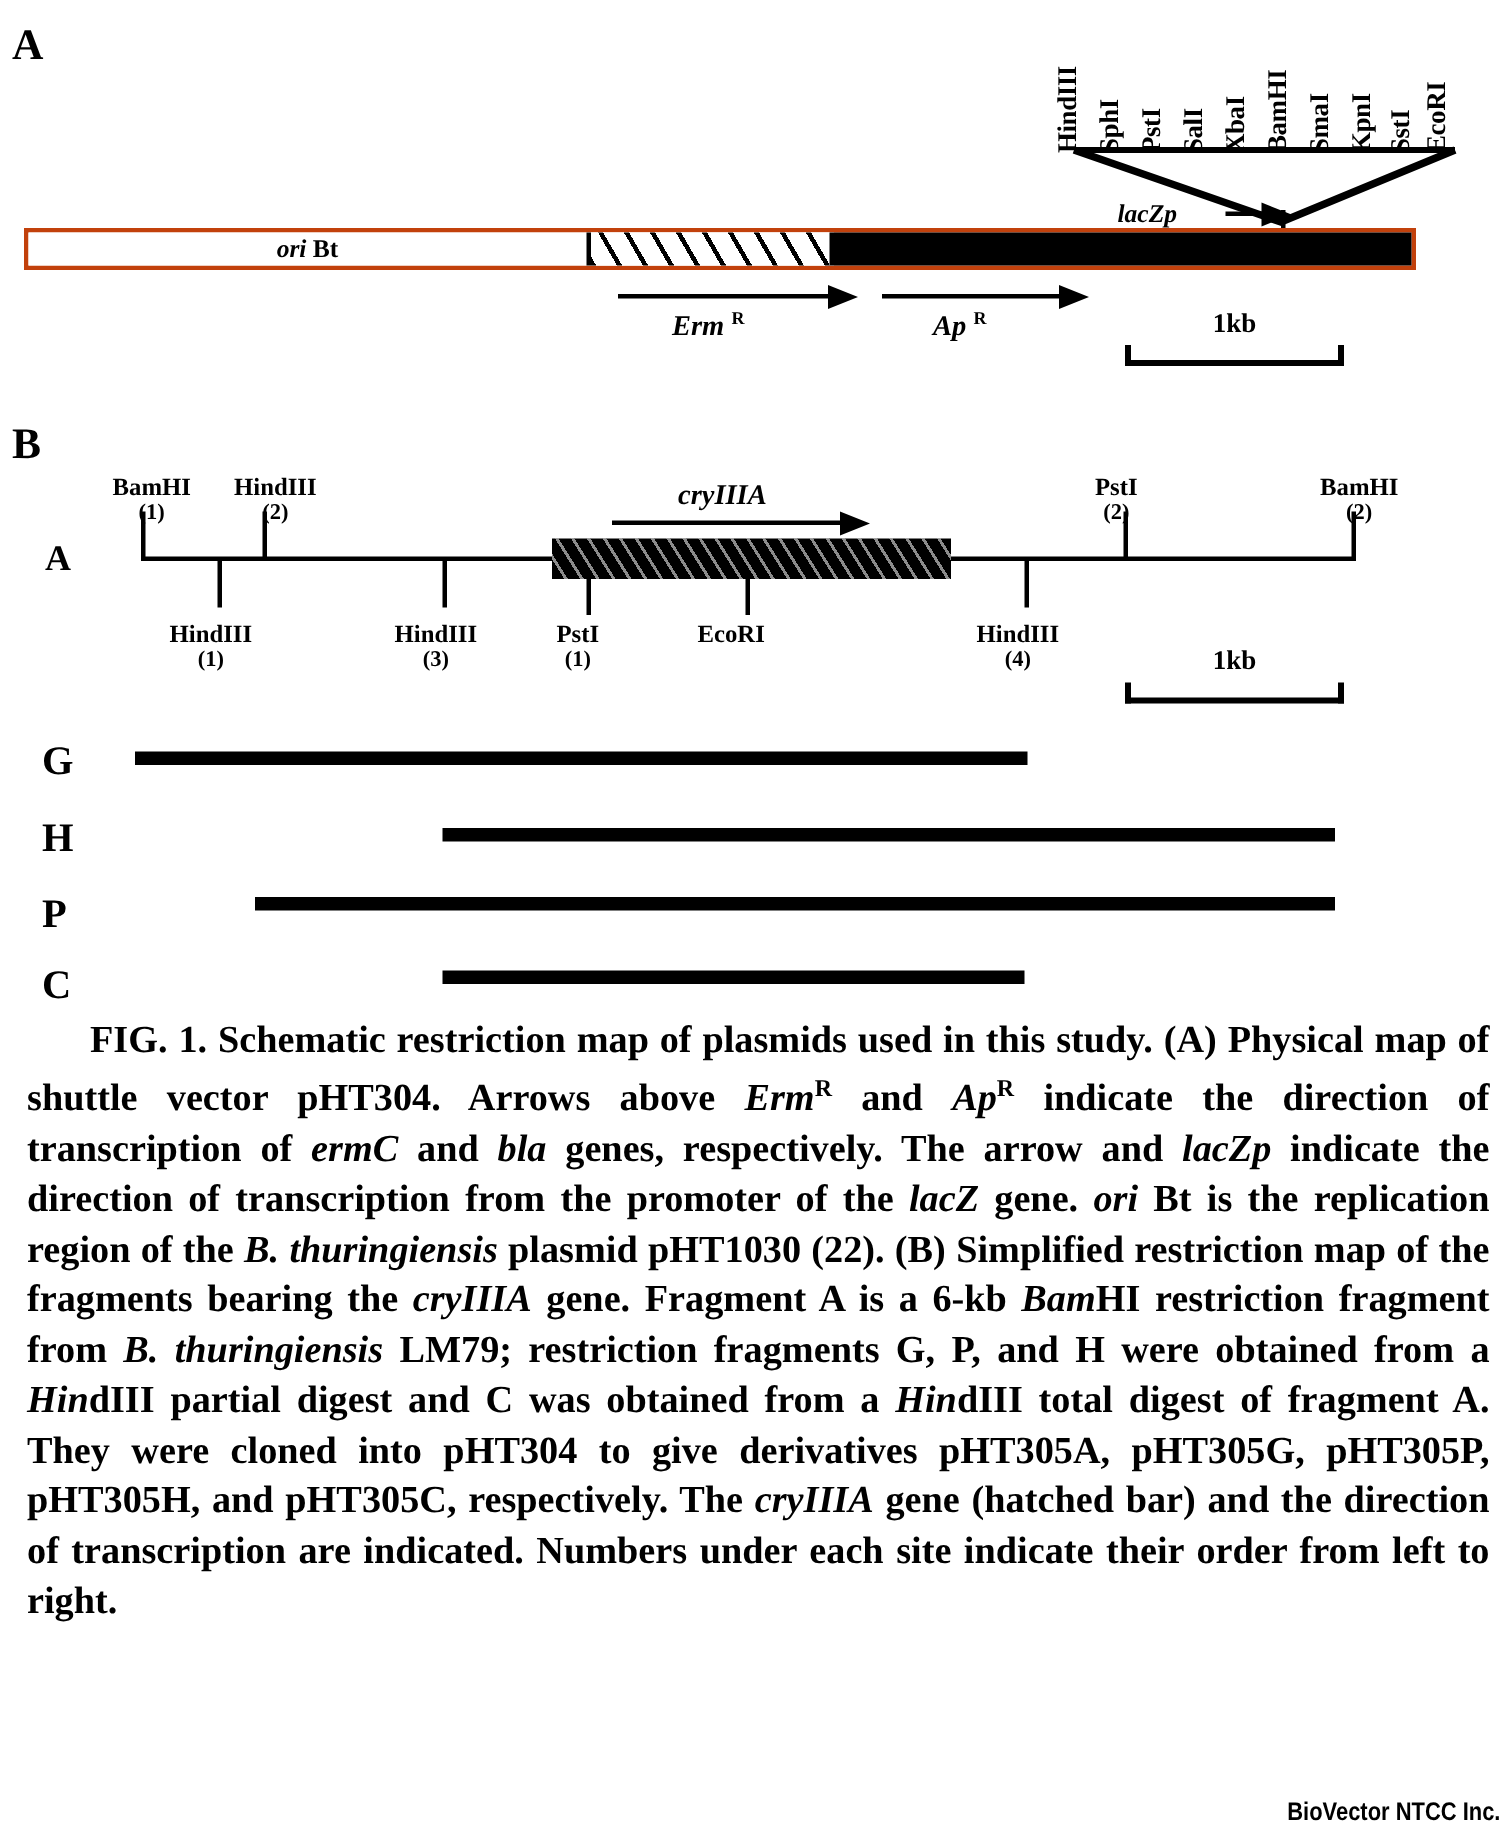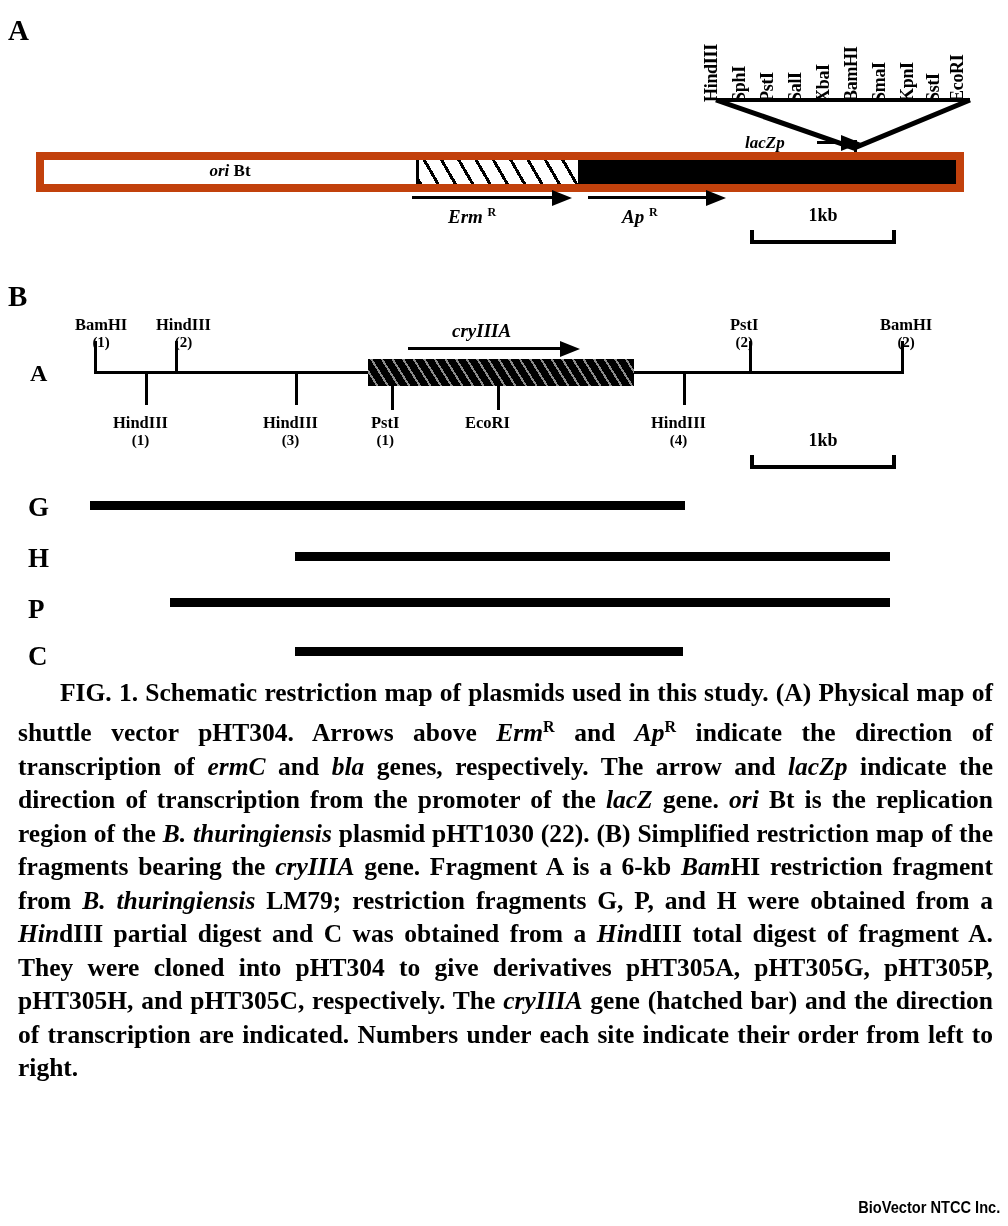--- a/index.html
+++ b/index.html
@@ -26,24 +26,24 @@
     font-size: 29px;
     line-height: 1;
     letter-spacing: .5px;
   }
   #panel-a-letter { left: 8px;  top: 16px; }
   #panel-b-letter { left: 8px;  top: 282px; }
 
   
   #plasmid-bar {
     position: absolute;
-    left: 36px; top: 152px;
-    width: 928px; height: 40px;
+    left: 16px; top: 152px;
+    width: 928px; height: 28px;
     box-sizing: border-box;
-    border: 8px solid #c2410c;
+    border: 3px solid #c2410c;
     background: #fff;
   }
   #ori-segment {
     position: absolute; left: 0; top: 0;
     width: 372px; height: 100%;
     background: #fff;
   }
   #erm-segment {
     position: absolute; left: 372px; top: 0;
     width: 165px; height: 100%;

